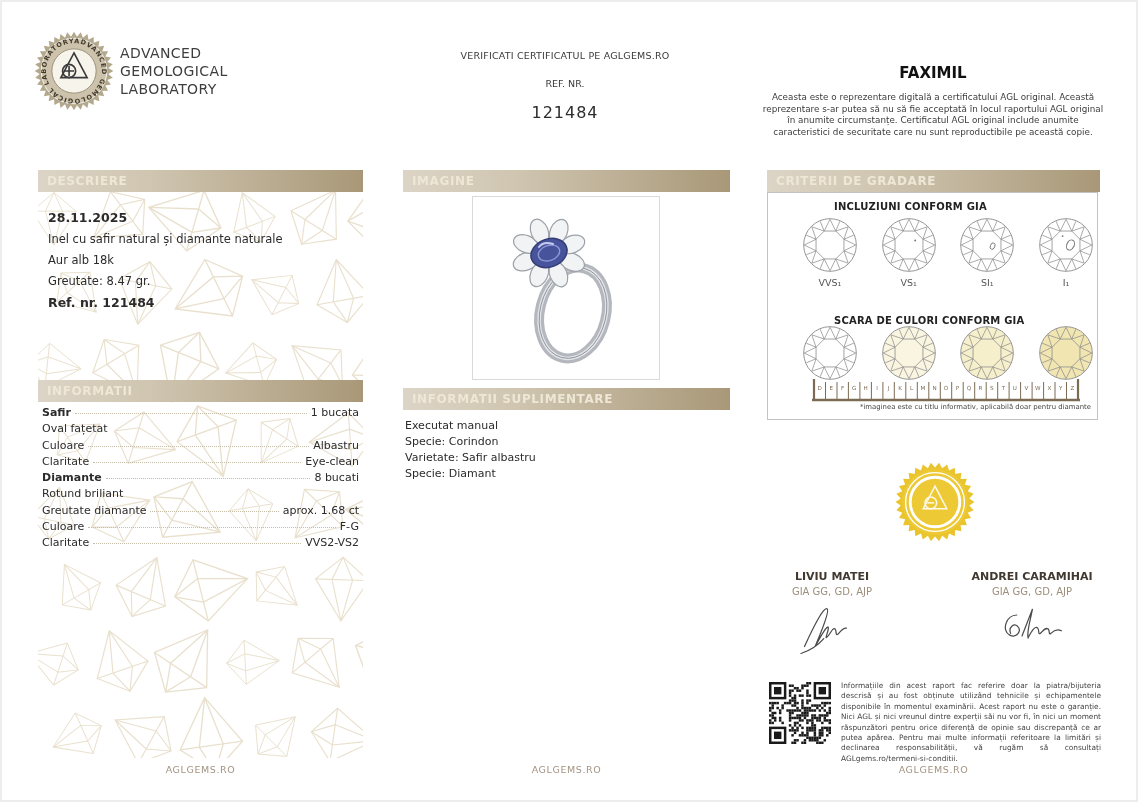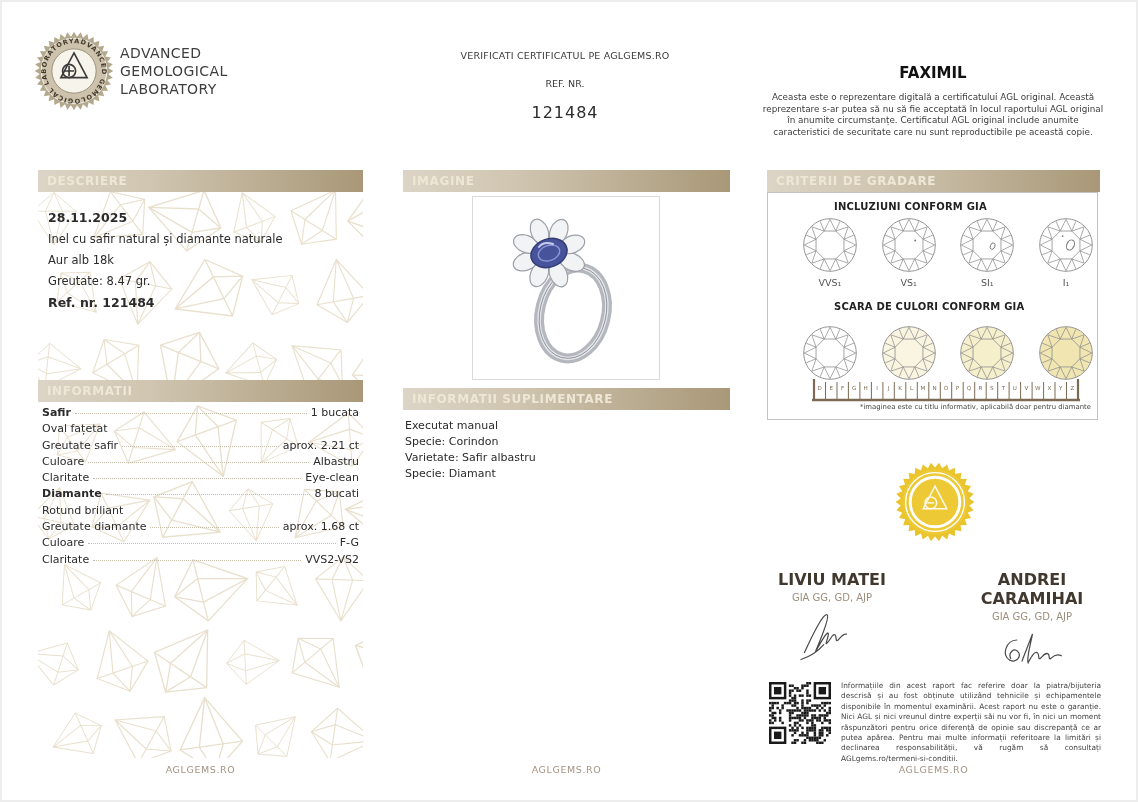--- a/index.html
+++ b/index.html
@@ -48,21 +48,21 @@
                border:1px solid #c3c3c3;background:#fff;box-sizing:border-box;}
   .gia-label{position:absolute;left:38px;font-size:10px;font-weight:600;color:#222;letter-spacing:.2px;margin-left:28px;}
   .drow{position:absolute;left:34px;width:292px;display:flex;justify-content:space-between;}
   .dcell{width:56px;height:56px;}
   .dlabels{position:absolute;left:34px;width:292px;display:flex;justify-content:space-between;}
   .dlabels span{width:56px;text-align:center;font-size:9.5px;color:#555;}
   #rulerHolder{position:absolute;left:42px;top:184px;}
   .footnote{position:absolute;right:6px;top:210px;font-size:6.9px;color:#444;}
   #goldSeal{position:absolute;left:126px;top:288px;}
   .signer{position:absolute;top:400px;width:130px;text-align:center;}
-  .signer .sname{font-size:16px;font-weight:bold;color:#41392f;}
+  .signer .sname{font-size:11px;font-weight:bold;color:#41392f;}
   .signer .screds{font-size:10px;color:#9d8e7b;margin-top:3px;}
   .sigholder{margin-top:4px;height:56px;}
   #qrHolder{position:absolute;left:2px;top:512px;width:64px;height:64px;}
   .disclaimer{position:absolute;left:74px;top:511px;width:260px;font-size:7.4px;
               line-height:10.4px;color:#454545;text-align:justify;}
   
   .footer-link{position:absolute;top:764px;font-size:9.5px;color:#a39383;
                letter-spacing:.6px;text-align:center;text-decoration:none;}
 </style>
 </head>
@@ -309,25 +309,20 @@
     <div id="informatii-table">
         <div class="irow b">
           <span class="il">Safir</span>
           <span class="lead"></span>
           <span class="iv">1 bucata</span>
         </div>
         <div class="irow">
           <span class="il">Oval fațetat</span>
           <span class="lead off"></span>
           <span class="iv"></span>
-        </div>
-        <div class="irow">
-          <span class="il">Greutate safir</span>
-          <span class="lead"></span>
-          <span class="iv">aprox. 2.21 ct</span>
         </div>
         <div class="irow">
           <span class="il">Culoare</span>
           <span class="lead"></span>
           <span class="iv">Albastru</span>
         </div>
         <div class="irow">
           <span class="il">Claritate</span>
           <span class="lead"></span>
           <span class="iv">Eye-clean</span>
@@ -420,21 +415,21 @@
               <ellipse cx="58" cy="50" rx="6.5" ry="9.5" fill="none" stroke="#777" stroke-width="1.9" transform="rotate(25 58 50)"></ellipse>
               <circle cx="44" cy="34" r="1.6" fill="#777"></circle>
             </svg></div>
         </div>
       <div class="dlabels" style="top:84px;">
         <span>VVS₁</span>
         <span>VS₁</span>
         <span>SI₁</span>
         <span>I₁</span>
       </div>
-      <div class="gia-label" style="top:108px;text-align:center;">SCARA DE CULORI CONFORM GIA</div>
+      <div class="gia-label" style="top:122px;text-align:center;">SCARA DE CULORI CONFORM GIA</div>
       <div class="drow" style="top:132px;" id="colorRow">
           <div class="dcell"><svg viewBox="0 0 100 100" width="56" height="56">
               <circle cx="50" cy="50" r="47" fill="#ffffff" stroke="#8b8b8b" stroke-width="1.6"></circle>
               <polygon points="60.3,25.1 74.9,39.7 74.9,60.3 60.3,74.9 39.7,74.9 25.1,60.3 25.1,39.7 39.7,25.1" fill="#ffffff" stroke="#8b8b8b" stroke-width="1.4"></polygon>
               <path d="M50,4L60.3,25.1M50,4L39.7,25.1M60.3,25.1L67.6,7.5M82.5,17.5L74.9,39.7M82.5,17.5L60.3,25.1M74.9,39.7L92.5,32.4M96,50L74.9,60.3M96,50L74.9,39.7M74.9,60.3L92.5,67.6M82.5,82.5L60.3,74.9M82.5,82.5L74.9,60.3M60.3,74.9L67.6,92.5M50,96L39.7,74.9M50,96L60.3,74.9M39.7,74.9L32.4,92.5M17.5,82.5L25.1,60.3M17.5,82.5L39.7,74.9M25.1,60.3L7.5,67.6M4,50L25.1,39.7M4,50L25.1,60.3M25.1,39.7L7.5,32.4M17.5,17.5L39.7,25.1M17.5,17.5L25.1,39.7M39.7,25.1L32.4,7.5" fill="none" stroke="#8b8b8b" stroke-width="1.3"></path>
             </svg></div>
           <div class="dcell"><svg viewBox="0 0 100 100" width="56" height="56">
               <circle cx="50" cy="50" r="47" fill="#faf5e0" stroke="#8b8b8b" stroke-width="1.6"></circle>
               <polygon points="60.3,25.1 74.9,39.7 74.9,60.3 60.3,74.9 39.7,74.9 25.1,60.3 25.1,39.7 39.7,25.1" fill="#faf5e0" stroke="#8b8b8b" stroke-width="1.4"></polygon>
               <path d="M50,4L60.3,25.1M50,4L39.7,25.1M60.3,25.1L67.6,7.5M82.5,17.5L74.9,39.7M82.5,17.5L60.3,25.1M74.9,39.7L92.5,32.4M96,50L74.9,60.3M96,50L74.9,39.7M74.9,60.3L92.5,67.6M82.5,82.5L60.3,74.9M82.5,82.5L74.9,60.3M60.3,74.9L67.6,92.5M50,96L39.7,74.9M50,96L60.3,74.9M39.7,74.9L32.4,92.5M17.5,82.5L25.1,60.3M17.5,82.5L39.7,74.9M25.1,60.3L7.5,67.6M4,50L25.1,39.7M4,50L25.1,60.3M25.1,39.7L7.5,32.4M17.5,17.5L39.7,25.1M17.5,17.5L25.1,39.7M39.7,25.1L32.4,7.5" fill="none" stroke="#8b8b8b" stroke-width="1.3"></path>

